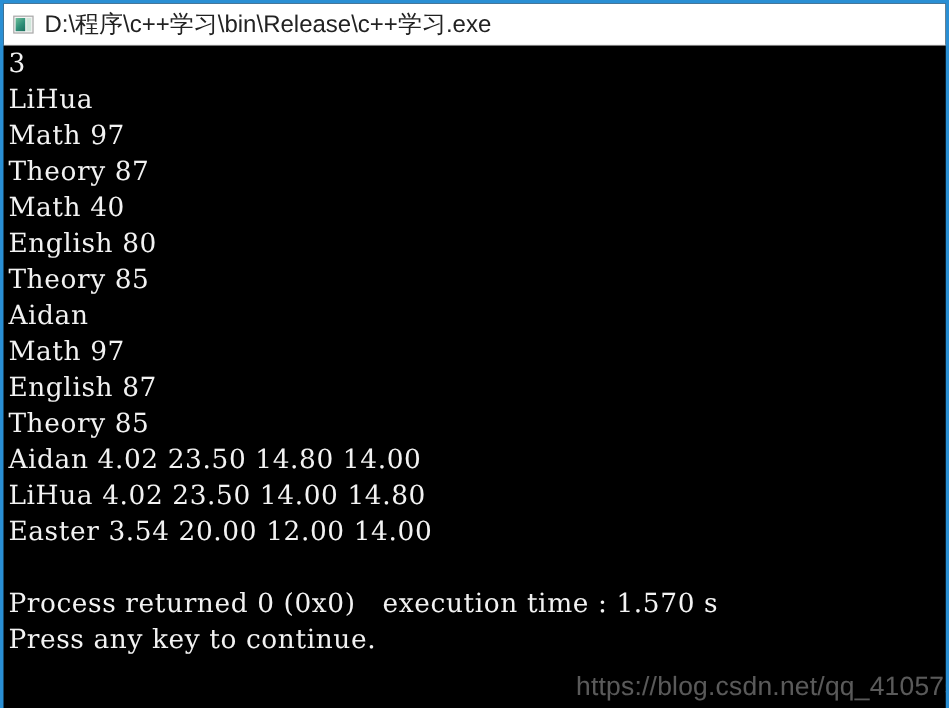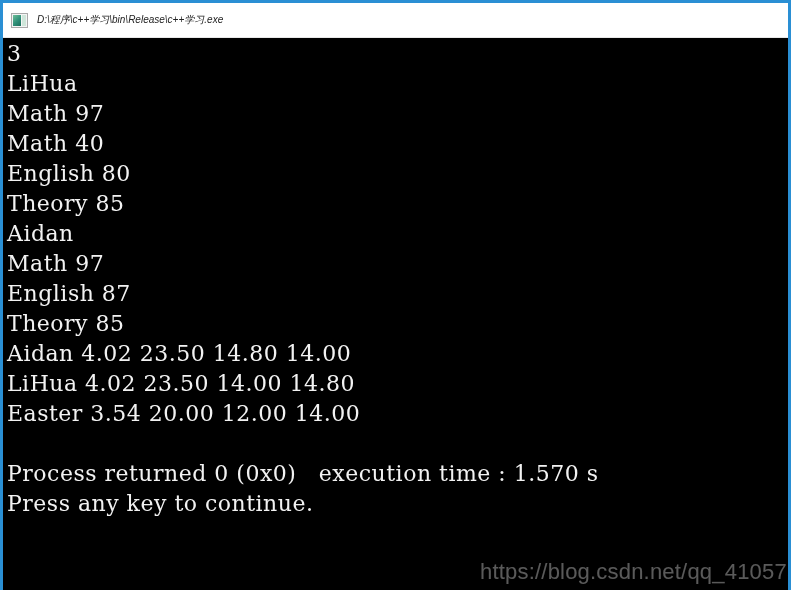--- a/index.html
+++ b/index.html
@@ -62,25 +62,24 @@
     position: absolute;
     left: 10px;
     top: 1px;
     width: 4px;
     height: 11px;
     background: #cfe6da;
   }
 
   #title-text {
     font-family: "Liberation Sans", sans-serif;
-    font-size: 10px;
+    font-size: 20px;
     color: #222222;
     white-space: nowrap;
     letter-spacing: 0px;
-    font-style: italic;
   }
 
   
   #console-body {
     position: relative;
     background: #000000;
     height: 552px;
     padding: 1px 0 0 4px;
     box-sizing: border-box;
     overflow: hidden;
@@ -118,20 +117,21 @@
 
   <div id="title-bar">
     <div id="app-icon"></div>
     <div id="title-text">D:\程序\c++学习\bin\Release\c++学习.exe</div>
   </div>
 
   <div id="console-body">
     <div class="console-line">3</div>
     <div class="console-line">LiHua</div>
     <div class="console-line">Math 97</div>
+    <div class="console-line">Theory 87</div>
     <div class="console-line">Math 40</div>
     <div class="console-line">English 80</div>
     <div class="console-line">Theory 85</div>
     <div class="console-line">Aidan</div>
     <div class="console-line">Math 97</div>
     <div class="console-line">English 87</div>
     <div class="console-line">Theory 85</div>
     <div class="console-line">Aidan 4.02 23.50 14.80 14.00</div>
     <div class="console-line">LiHua 4.02 23.50 14.00 14.80</div>
     <div class="console-line">Easter 3.54 20.00 12.00 14.00</div>

